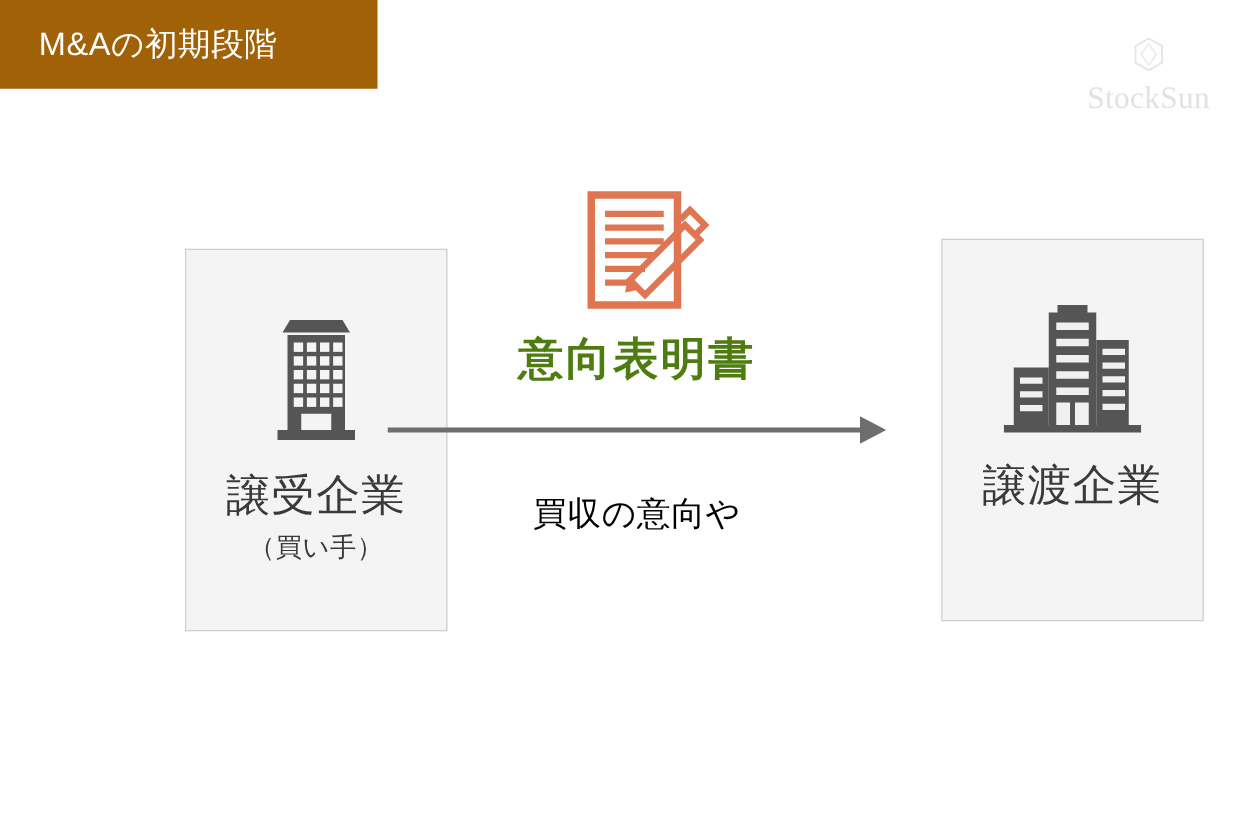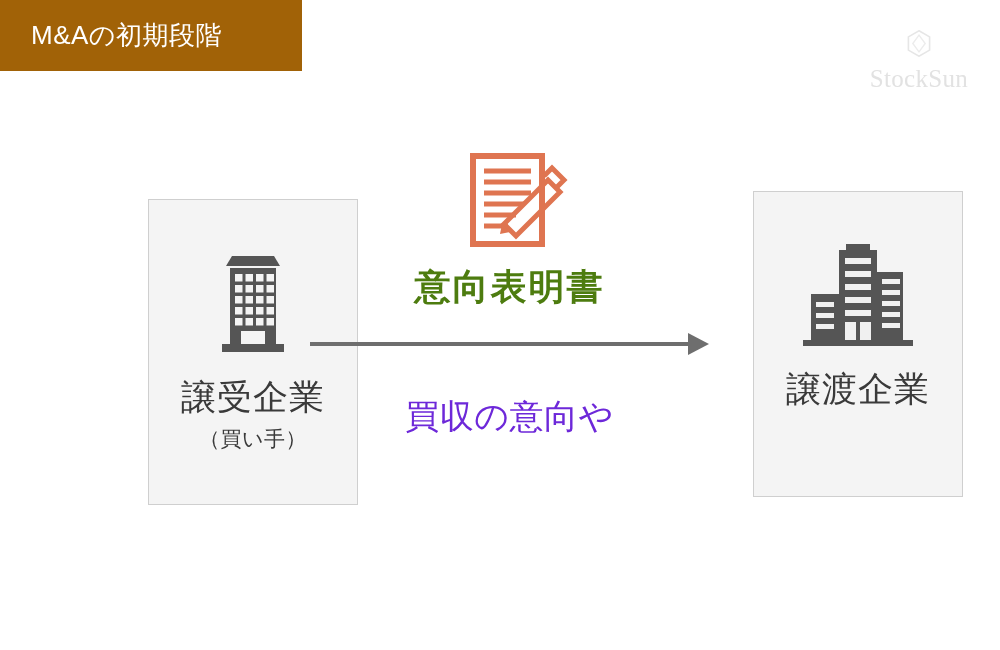--- a/index.html
+++ b/index.html
@@ -98,22 +98,22 @@
   .flow-arrow{
     position:absolute;
     left:310px; top:330px;
     width:399px; height:28px;
   }
   .flow-caption{
     position:absolute;
     left:310px; top:392px;
     width:399px;
     text-align:center;
-    font-size:34px;
-    color:#6d28d9;
+    font-size:27px;
+    color:#000000;
     line-height:1.42;
     letter-spacing:.5px;
   }
   .flow-caption span{ display:block; white-space:nowrap; }
 </style>
 </head>
 <body>
 
 <div class="header-banner">
   <div class="header-title">M&amp;Aの初期段階</div>

